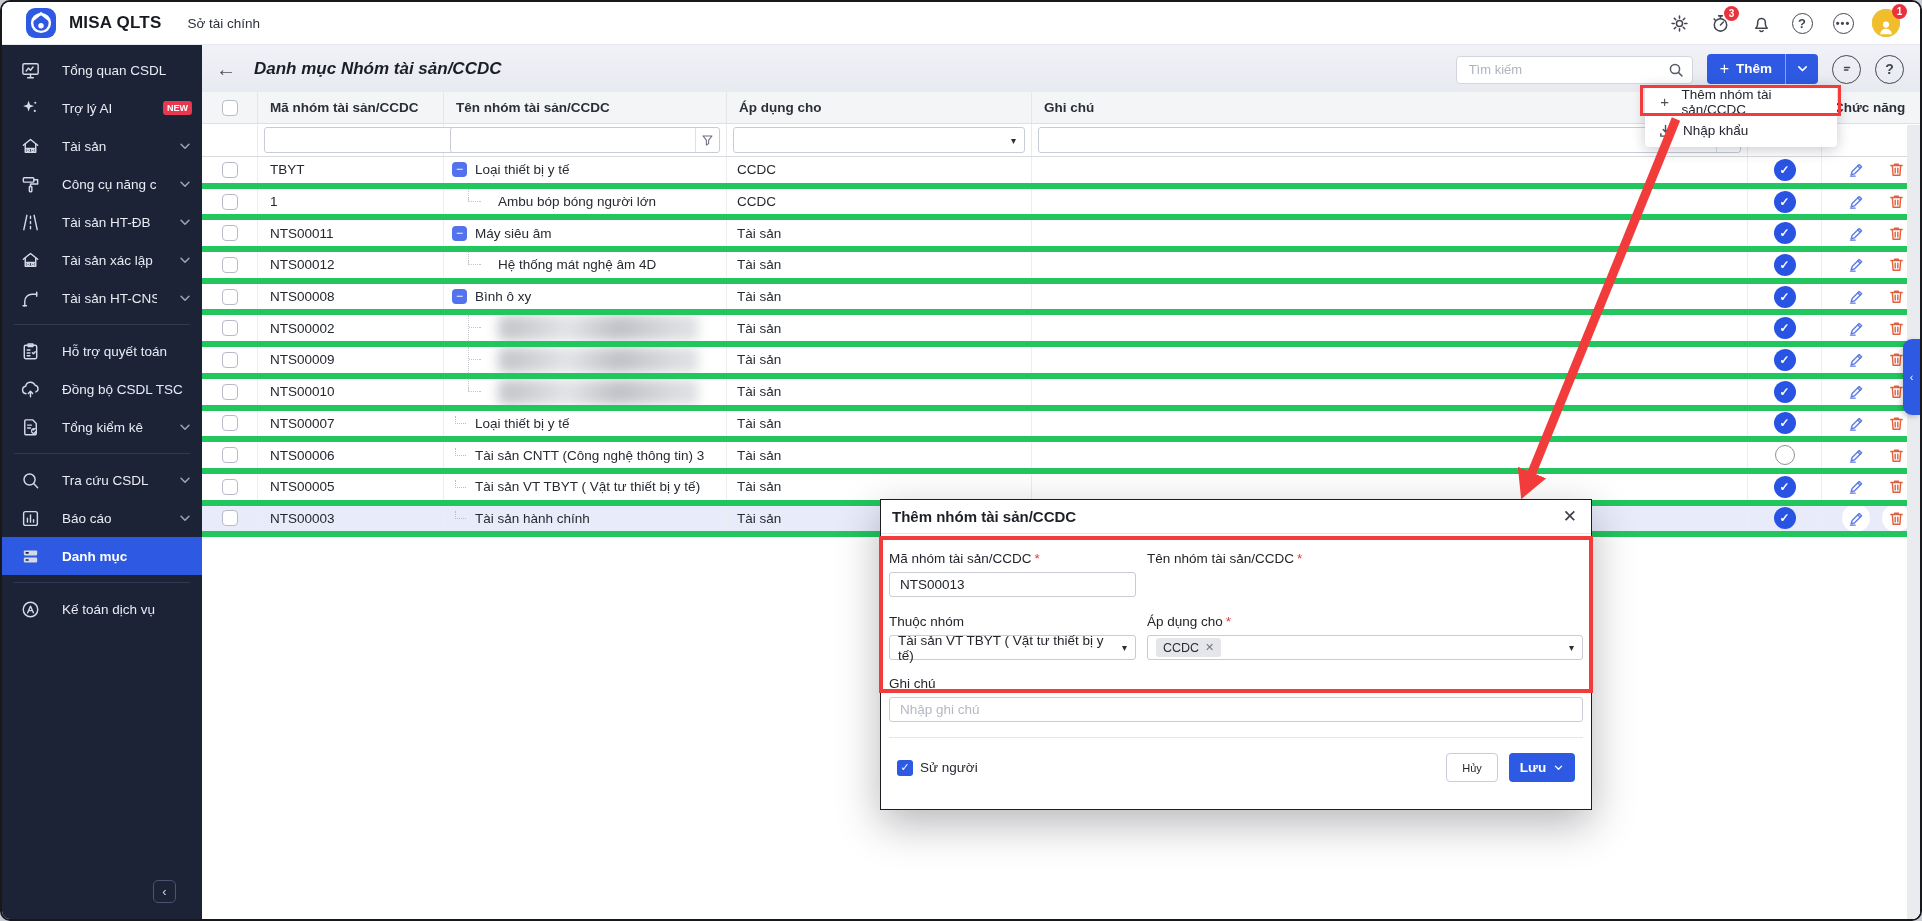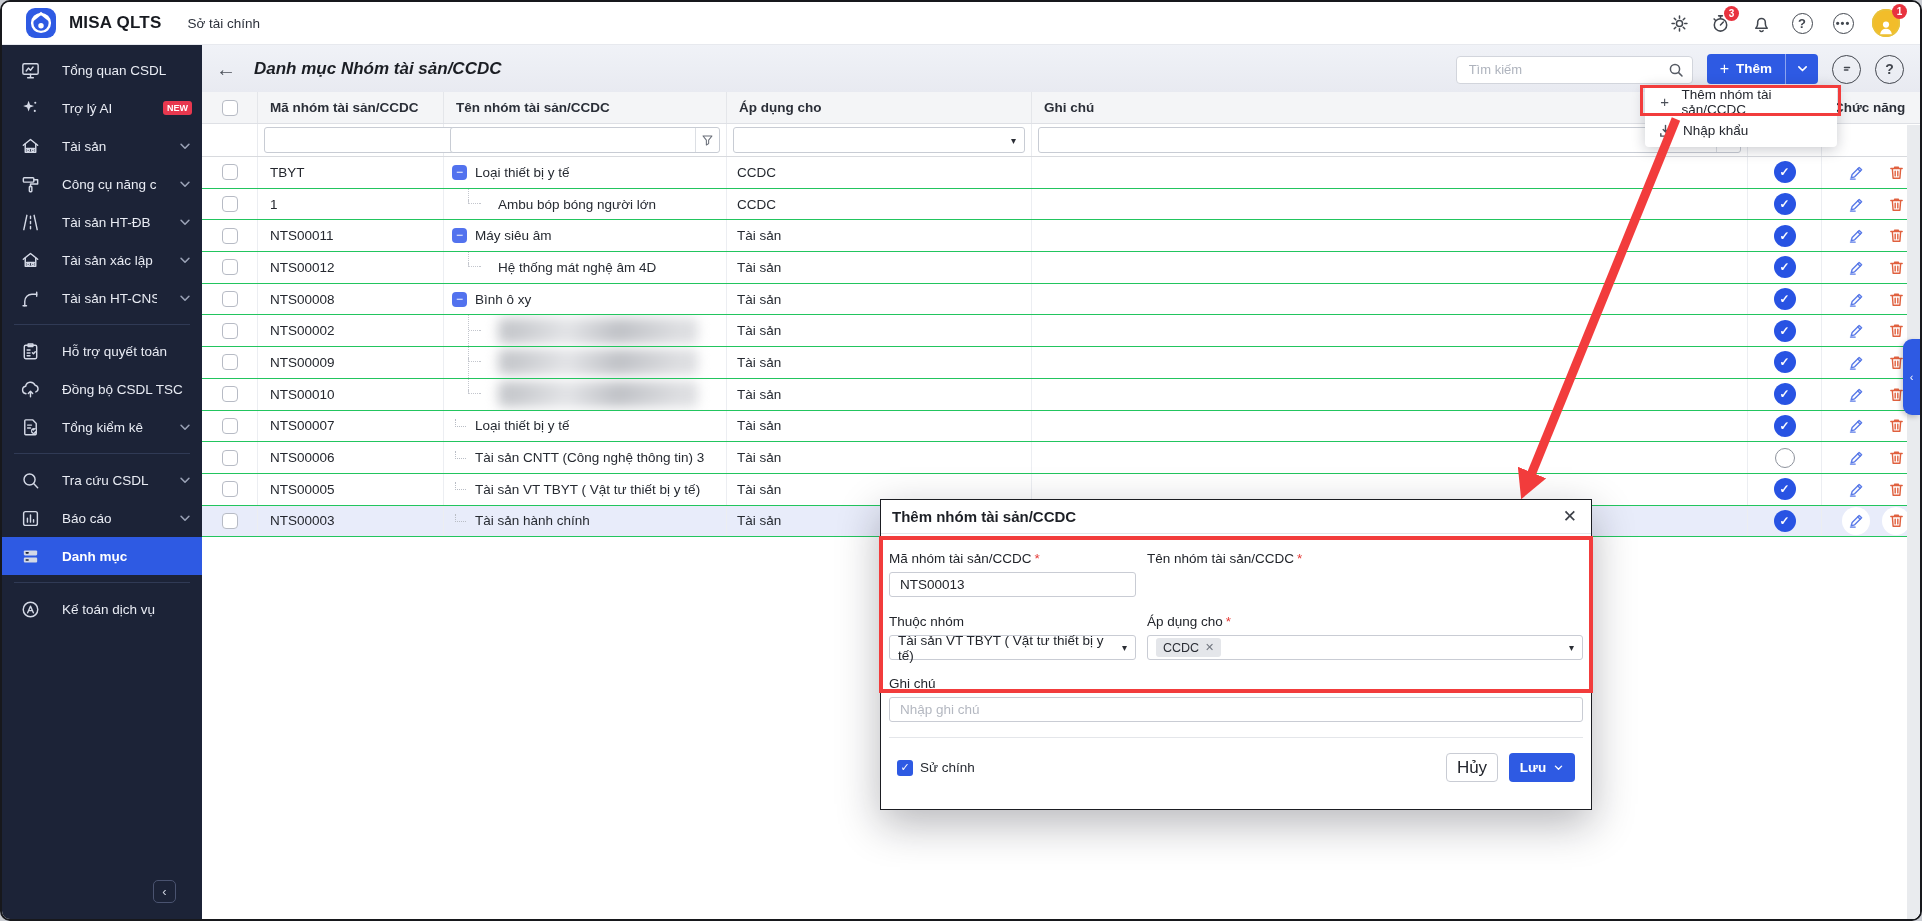--- a/index.html
+++ b/index.html
@@ -69,21 +69,21 @@
   .thead .hc:last-child{border-right:none;}
   .tfilter{height:33px;border-bottom:1px solid #d8dade;background:#fff;}
   .tfilter .fc{display:flex;align-items:center;padding:3px 6px;border-right:1px solid #e9ebef;height:100%;}
   .tfilter .fc:last-child{border-right:none;}
   .fwrap{flex:1;height:26px;border:1px solid #c8ccd4;border-radius:3px;background:#fff;display:flex;align-items:center;}
   .fwrap input{flex:1;border:none;outline:none;height:100%;padding:0 7px;font-family:inherit;font-size:13px;min-width:0;background:transparent;}
   .funnel{width:24px;height:100%;display:flex;align-items:center;justify-content:center;color:#6a6f79;border-left:1px solid #dcdfe4;}
   .funnel svg{width:13px;height:13px;}
   .fselect{flex:1;height:26px;border:1px solid #c8ccd4;border-radius:3px;background:#fff;display:flex;
     align-items:center;justify-content:flex-end;padding:0 8px;color:#3a3e46;font-size:11px;}
-  .trow{height:31.7px;border-bottom:1px solid #22c55e;background:#fff;}
+  .trow{height:31.7px;border-bottom:6px solid #22c55e;background:#fff;}
   .trow.selected{background:var(--selected_row);}
   .trow>div{display:flex;align-items:center;border-right:1px solid #eceef2;height:100%;overflow:hidden;}
   .trow>div:last-child{border-right:none;}
   .c-check,.h-check,.f-check{justify-content:center;}
   .cb{width:16px;height:16px;border:1.5px solid #b7bbc5;border-radius:4px;background:#fff;cursor:pointer;}
   .c-code{padding:0 12px;color:#24272e;}
   .c-name{position:relative;padding:0 8px;}
   .minus-sq{width:15px;height:15px;border-radius:4px;background:#5272ee;color:#fff;font-size:12px;line-height:14px;
     text-align:center;margin-right:8px;flex:0 0 auto;cursor:pointer;}
   .stub{width:11px;height:8px;border-left:1.5px dotted #b9bdc5;border-bottom:1.5px dotted #b9bdc5;
@@ -147,21 +147,21 @@
   .m-select .grow{flex:1;}
   .m-caret{font-size:10px;color:#2b2e35;}
   .tag{background:#e4e6ea;border-radius:3px;height:19px;display:flex;align-items:center;gap:6px;padding:0 7px;font-size:12.5px;color:#2a2d34;}
   .tag .tx{color:#70757e;font-size:11px;cursor:pointer;}
   .m-note-row{margin-top:16px;}
   .m-foot{margin-top:15px;border-top:1px solid #e4e6ea;height:60px;display:flex;align-items:center;padding:0 8px;}
   .usechk{width:16px;height:16px;border-radius:3px;background:var(--accent);color:#fff;font-size:11px;
     display:flex;align-items:center;justify-content:center;cursor:pointer;}
   .uselabel{margin-left:7px;}
   .btn-cancel{margin-left:auto;height:29px;width:52px;border:1px solid #c9ccd4;border-radius:4px;background:#fff;
-    color:#23262d;display:flex;align-items:center;justify-content:center;cursor:pointer;font-size:17px;}
+    color:#23262d;display:flex;align-items:center;justify-content:center;cursor:pointer;font-size:11px;}
   .btn-save{margin-left:11px;height:29px;width:66px;border-radius:4px;background:var(--accent);color:#fff;
     font-weight:bold;display:flex;align-items:center;justify-content:center;gap:7px;cursor:pointer;font-size:13.5px;}
   .btn-save svg{width:11px;height:11px;}
 </style>
 </head>
 <body>
 
 <div class="window">
 
   <header class="topbar">
@@ -893,21 +893,21 @@
         </div>
       </div>
       <div class="m-note-row">
         <div class="m-label" style="margin-top:0;"><span>Ghi chú</span></div>
         <div class="m-input">
           <input placeholder="Nhập ghi chú" style="">
         </div>
       </div>
       <div class="m-foot">
         <span class="usechk">✓</span>
-        <span class="uselabel">Sử chính</span>
+        <span class="uselabel">Sử người</span>
         <span class="btn-cancel">Hủy</span>
         <span class="btn-save">
           <span>Lưu</span>
           <svg viewBox="0 0 16 16" fill="none" stroke="#fff" stroke-width="2">
               <path d="M3.5 6l4.5 4.5L12.5 6" stroke-linecap="round" stroke-linejoin="round"></path>
             </svg>
         </span>
       </div>
     </div>
   </div>

